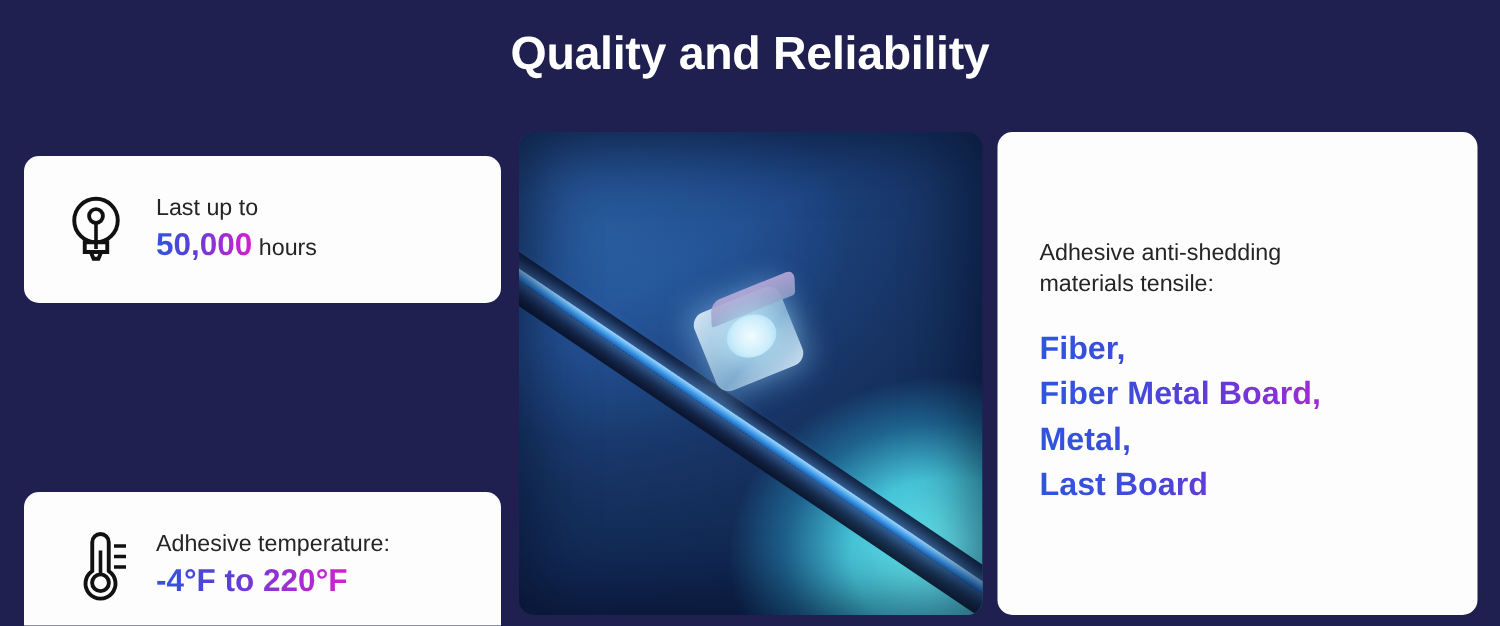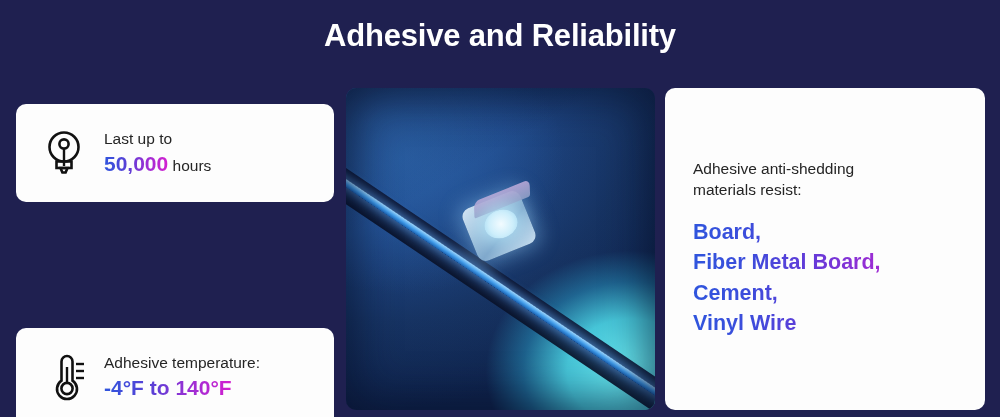--- a/index.html
+++ b/index.html
@@ -195,21 +195,21 @@
     position:absolute;
     inset:0;
     box-shadow:inset 0 0 40px 10px rgba(6,12,36,0.55);
   }
 </style>
 </head>
 <body>
 
 <div class="banner">
 
-  <div class="title">Adhesive and Reliability</div>
+  <div class="title">Quality and Reliability</div>
 
   <div class="col-left">
 
     <div class="card">
       <div class="card-icon">
         <svg width="42" height="50" viewBox="0 0 42 50" fill="none" stroke="#111" stroke-width="2.6">
           <circle cx="21" cy="19" r="14.5"></circle>
           <circle cx="21" cy="16" r="4.6"></circle>
           <line x1="21" y1="20.6" x2="21" y2="38" stroke-width="2.4"></line>
           <path d="M13.5 33.5 H28.5 V40 H13.5 Z"></path>
@@ -228,21 +228,21 @@
           <path d="M19.5 9.5 a5.5 5.5 0 0 1 11 0 v19.2 a10 10 0 1 1 -11 0 Z"></path>
           <circle cx="25" cy="36.5" r="5.6"></circle>
           <line x1="25" y1="15" x2="25" y2="31" stroke-width="2.4"></line>
           <line x1="34" y1="12" x2="42" y2="12" stroke-width="2.4"></line>
           <line x1="34" y1="19" x2="42" y2="19" stroke-width="2.4"></line>
           <line x1="34" y1="26" x2="42" y2="26" stroke-width="2.4"></line>
         </svg>
       </div>
       <div class="card-text">
         <div class="line-top">Adhesive temperature:</div>
-        <div class="line-bottom"><span class="grad">-4°F to 140°F</span><span class="plain"></span></div>
+        <div class="line-bottom"><span class="grad">-4°F to 220°F</span><span class="plain"></span></div>
       </div>
     </div>
 
 
   </div>
 
   <div class="col-center">
     <div class="photo">
       <div class="photo-wall"></div>
       <div class="photo-corner"></div>
@@ -251,23 +251,23 @@
       <div class="led"></div>
       <div class="led-top"></div>
       <div class="led-glow"></div>
       <div class="photo-vignette"></div>
     </div>
   </div>
 
   <div class="col-right">
     <div class="rp-lead">
       <div>Adhesive anti-shedding</div>
-      <div>materials resist:</div>
+      <div>materials tensile:</div>
     </div>
     <div class="rp-list grad-wide">
-      <div>Board,</div>
+      <div>Fiber,</div>
       <div>Fiber Metal Board,</div>
-      <div>Cement,</div>
-      <div>Vinyl Wire</div>
+      <div>Metal,</div>
+      <div>Last Board</div>
     </div>
   </div>
 
 </div>
 
 </body></html>

